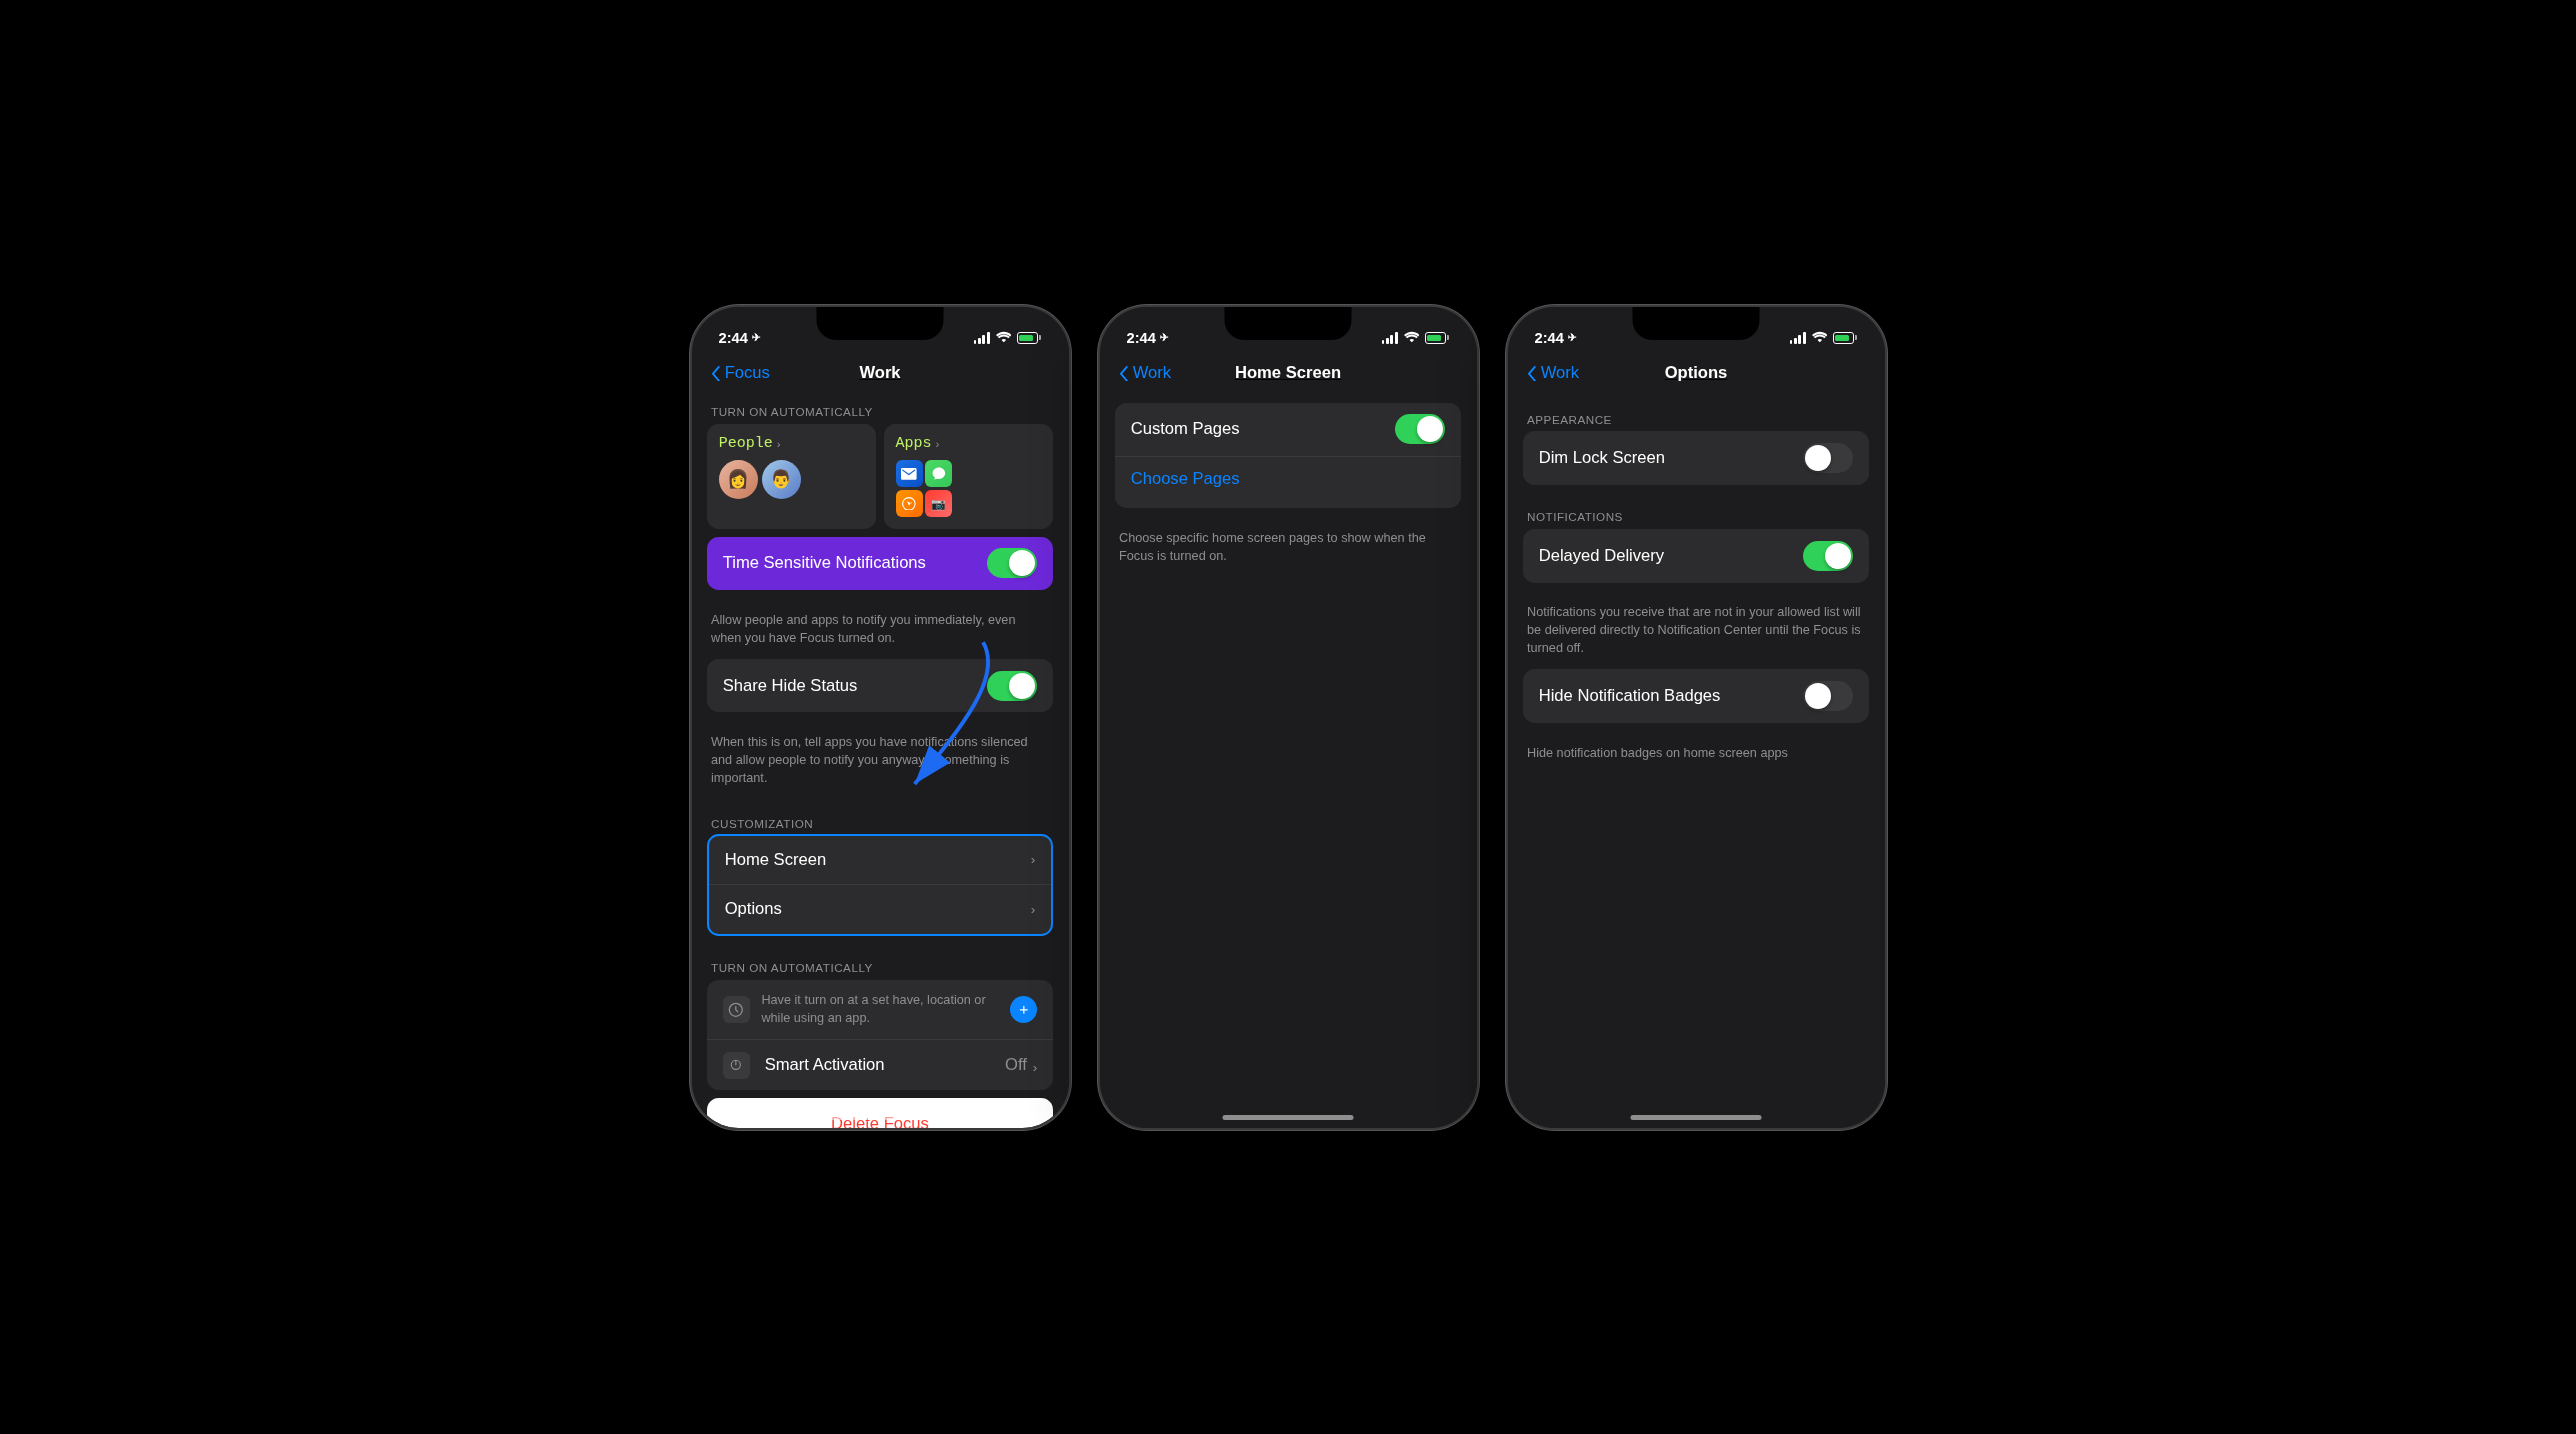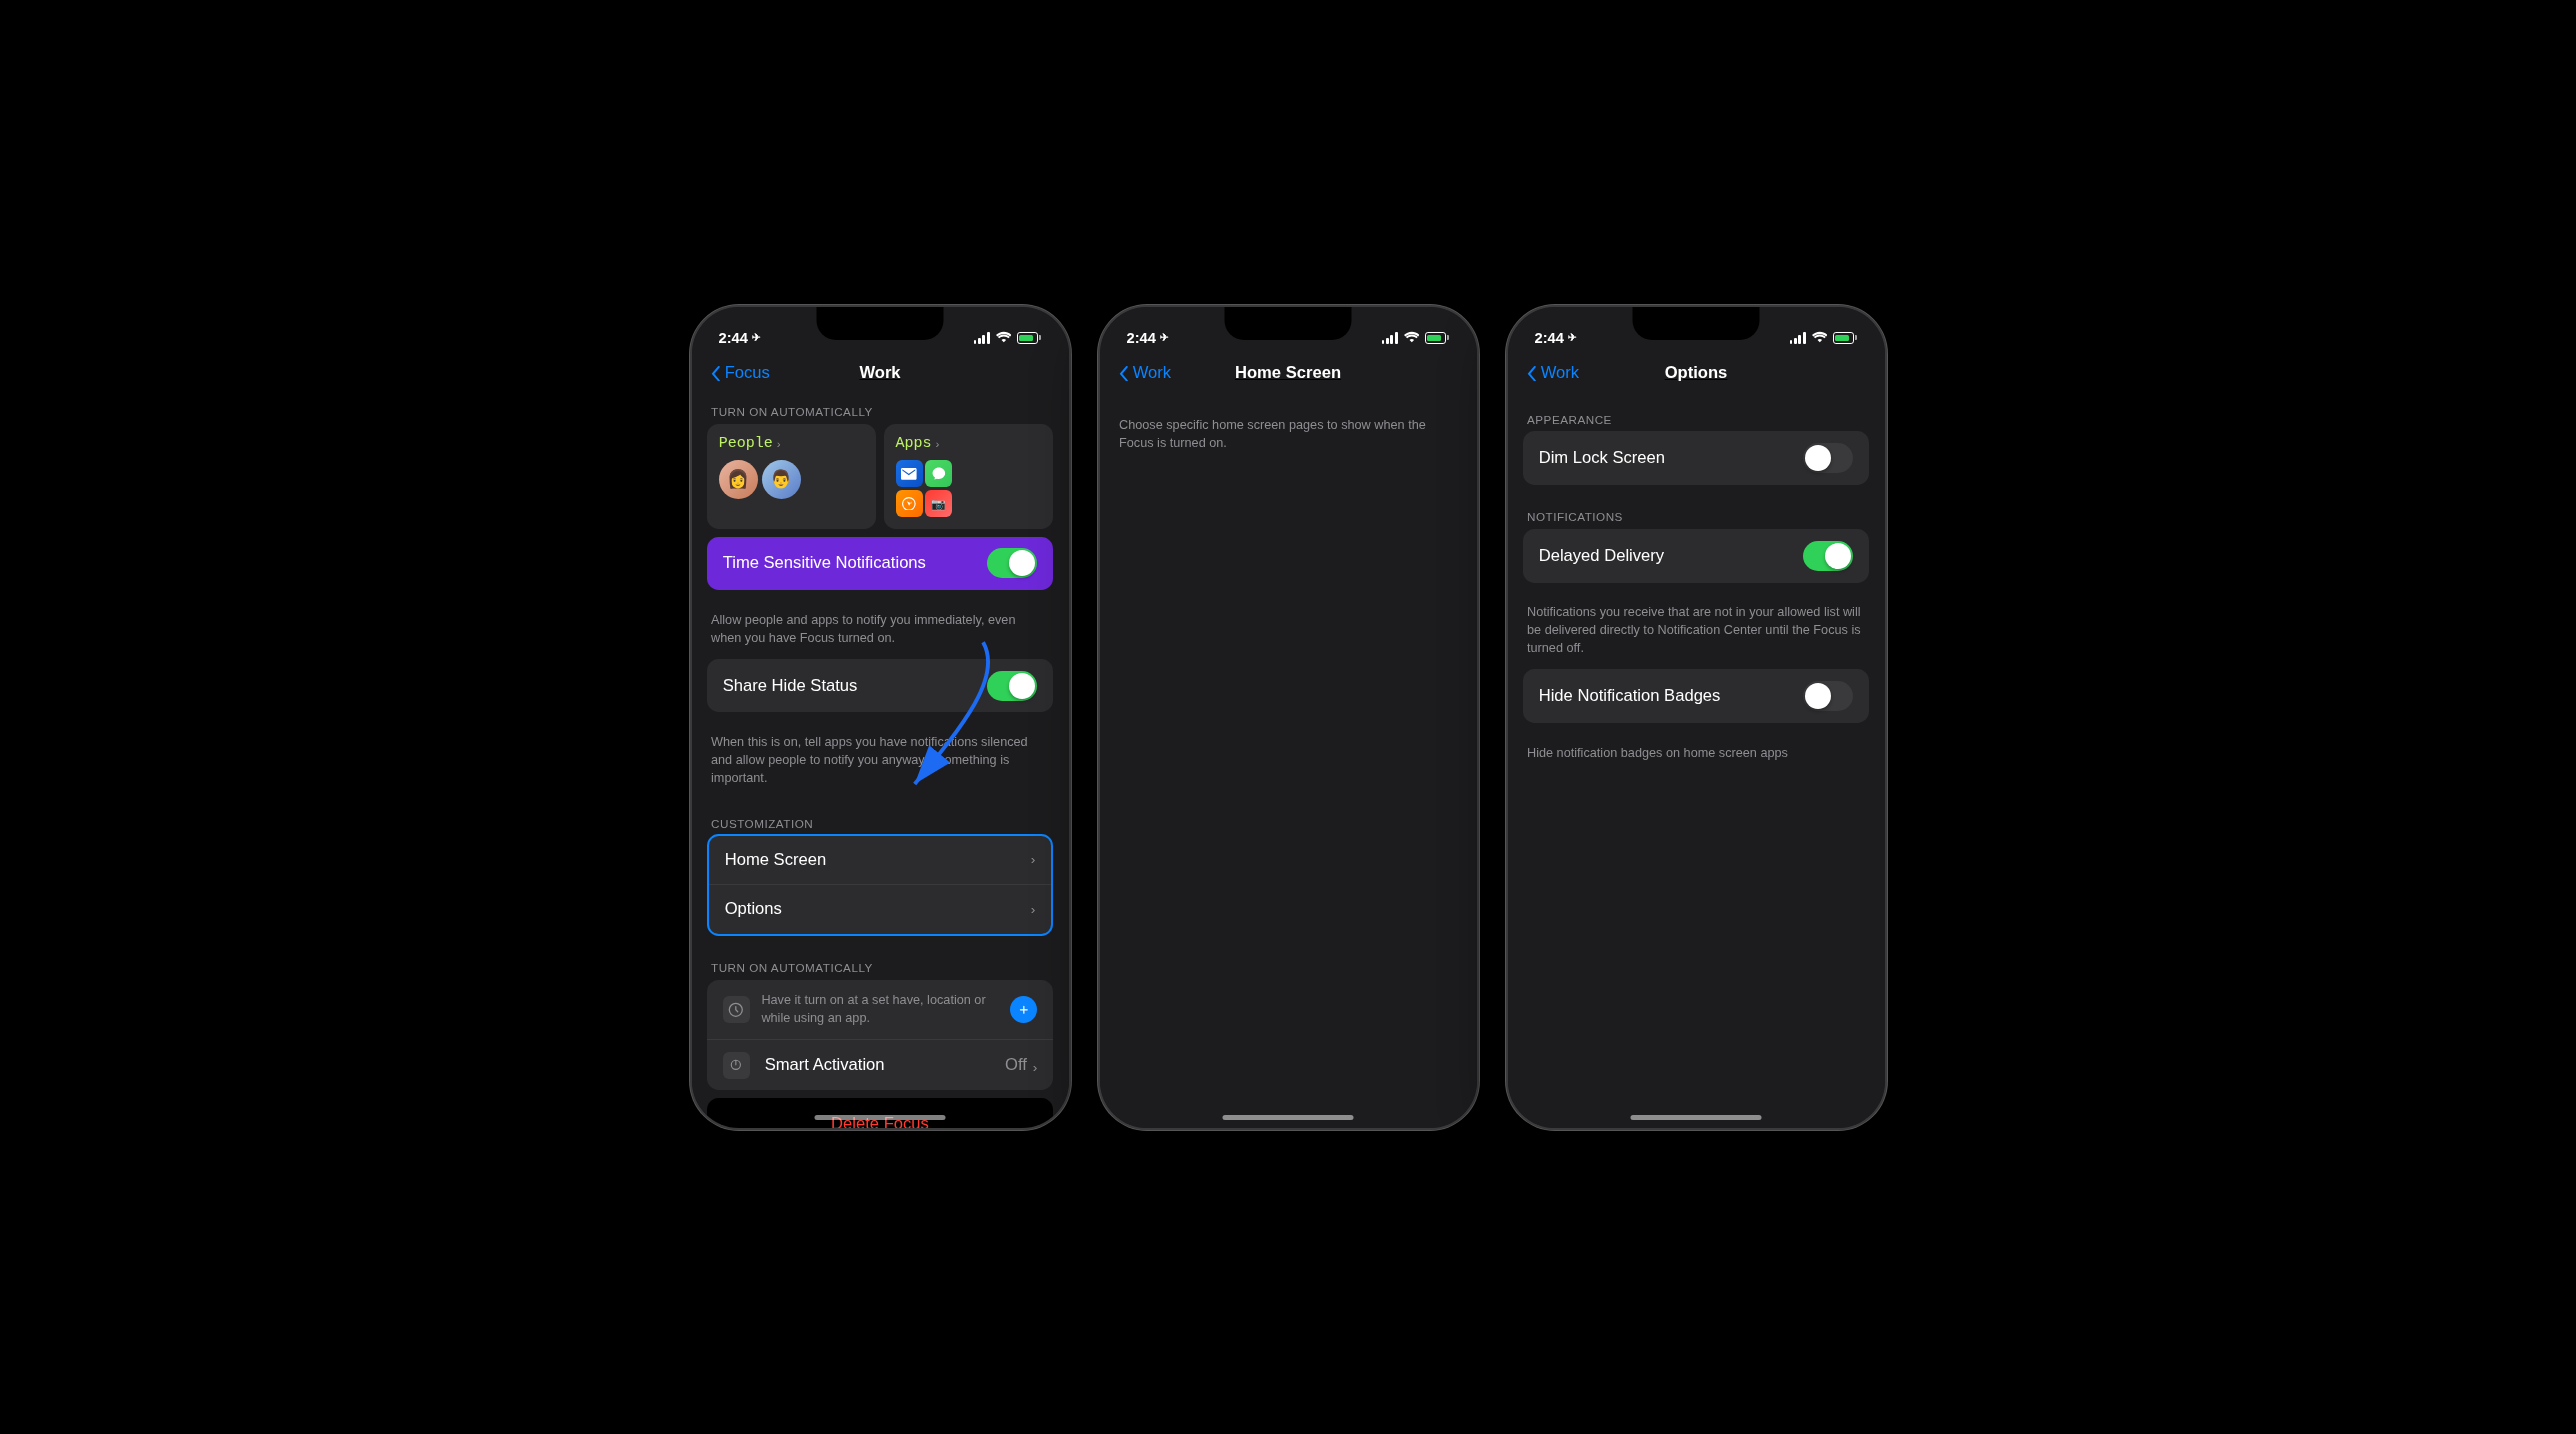--- a/index.html
+++ b/index.html
@@ -315,21 +315,21 @@
 
     .choose-pages-link {
       color: #0a84ff;
       font-size: 16.6px;
       padding: 7.8px 0 3.9px;
       cursor: pointer;
     }
 
     
     .delete-btn {
-      background: #000000;
+      background: #ffffff;
       border-radius: 11.7px;
       margin: 7.8px 15.6px;
       padding: 15.6px;
       text-align: center;
       cursor: pointer;
     }
 
     .delete-btn-text {
       color: #ff3b30;
       font-size: 16.6px;
@@ -658,20 +658,31 @@
           <div class="nav-back">
             <svg viewBox="0 0 10 16" width="9.8" height="15.6">
                 <path d="M8 1L2 8l6 7" stroke="#0a84ff" stroke-width="2" fill="none" stroke-linecap="round"></path>
               </svg>
             <span>Work</span>
           </div>
           <div class="nav-title">Home Screen</div>
         </div>
 
         <div class="screen-content">
+          <div style="margin: 7.8px 15.6px; background: #2c2c2e; border-radius: 11.7px;">
+            <div class="settings-item">
+              <span class="settings-item-label">Custom Pages</span>
+              <div class="toggle on">
+                <div class="toggle-thumb"></div>
+              </div>
+            </div>
+            <div style="padding: 3.9px 15.6px 15.6px;">
+              <div class="choose-pages-link">Choose Pages</div>
+            </div>
+          </div>
           <div class="description-text">Choose specific home screen pages to show when the Focus is turned on.</div>
         </div>
 
         <div class="home-indicator"></div>
       </div>
     </div>
   </div>
 
   <div class="phone-wrapper">
     <div class="phone">

